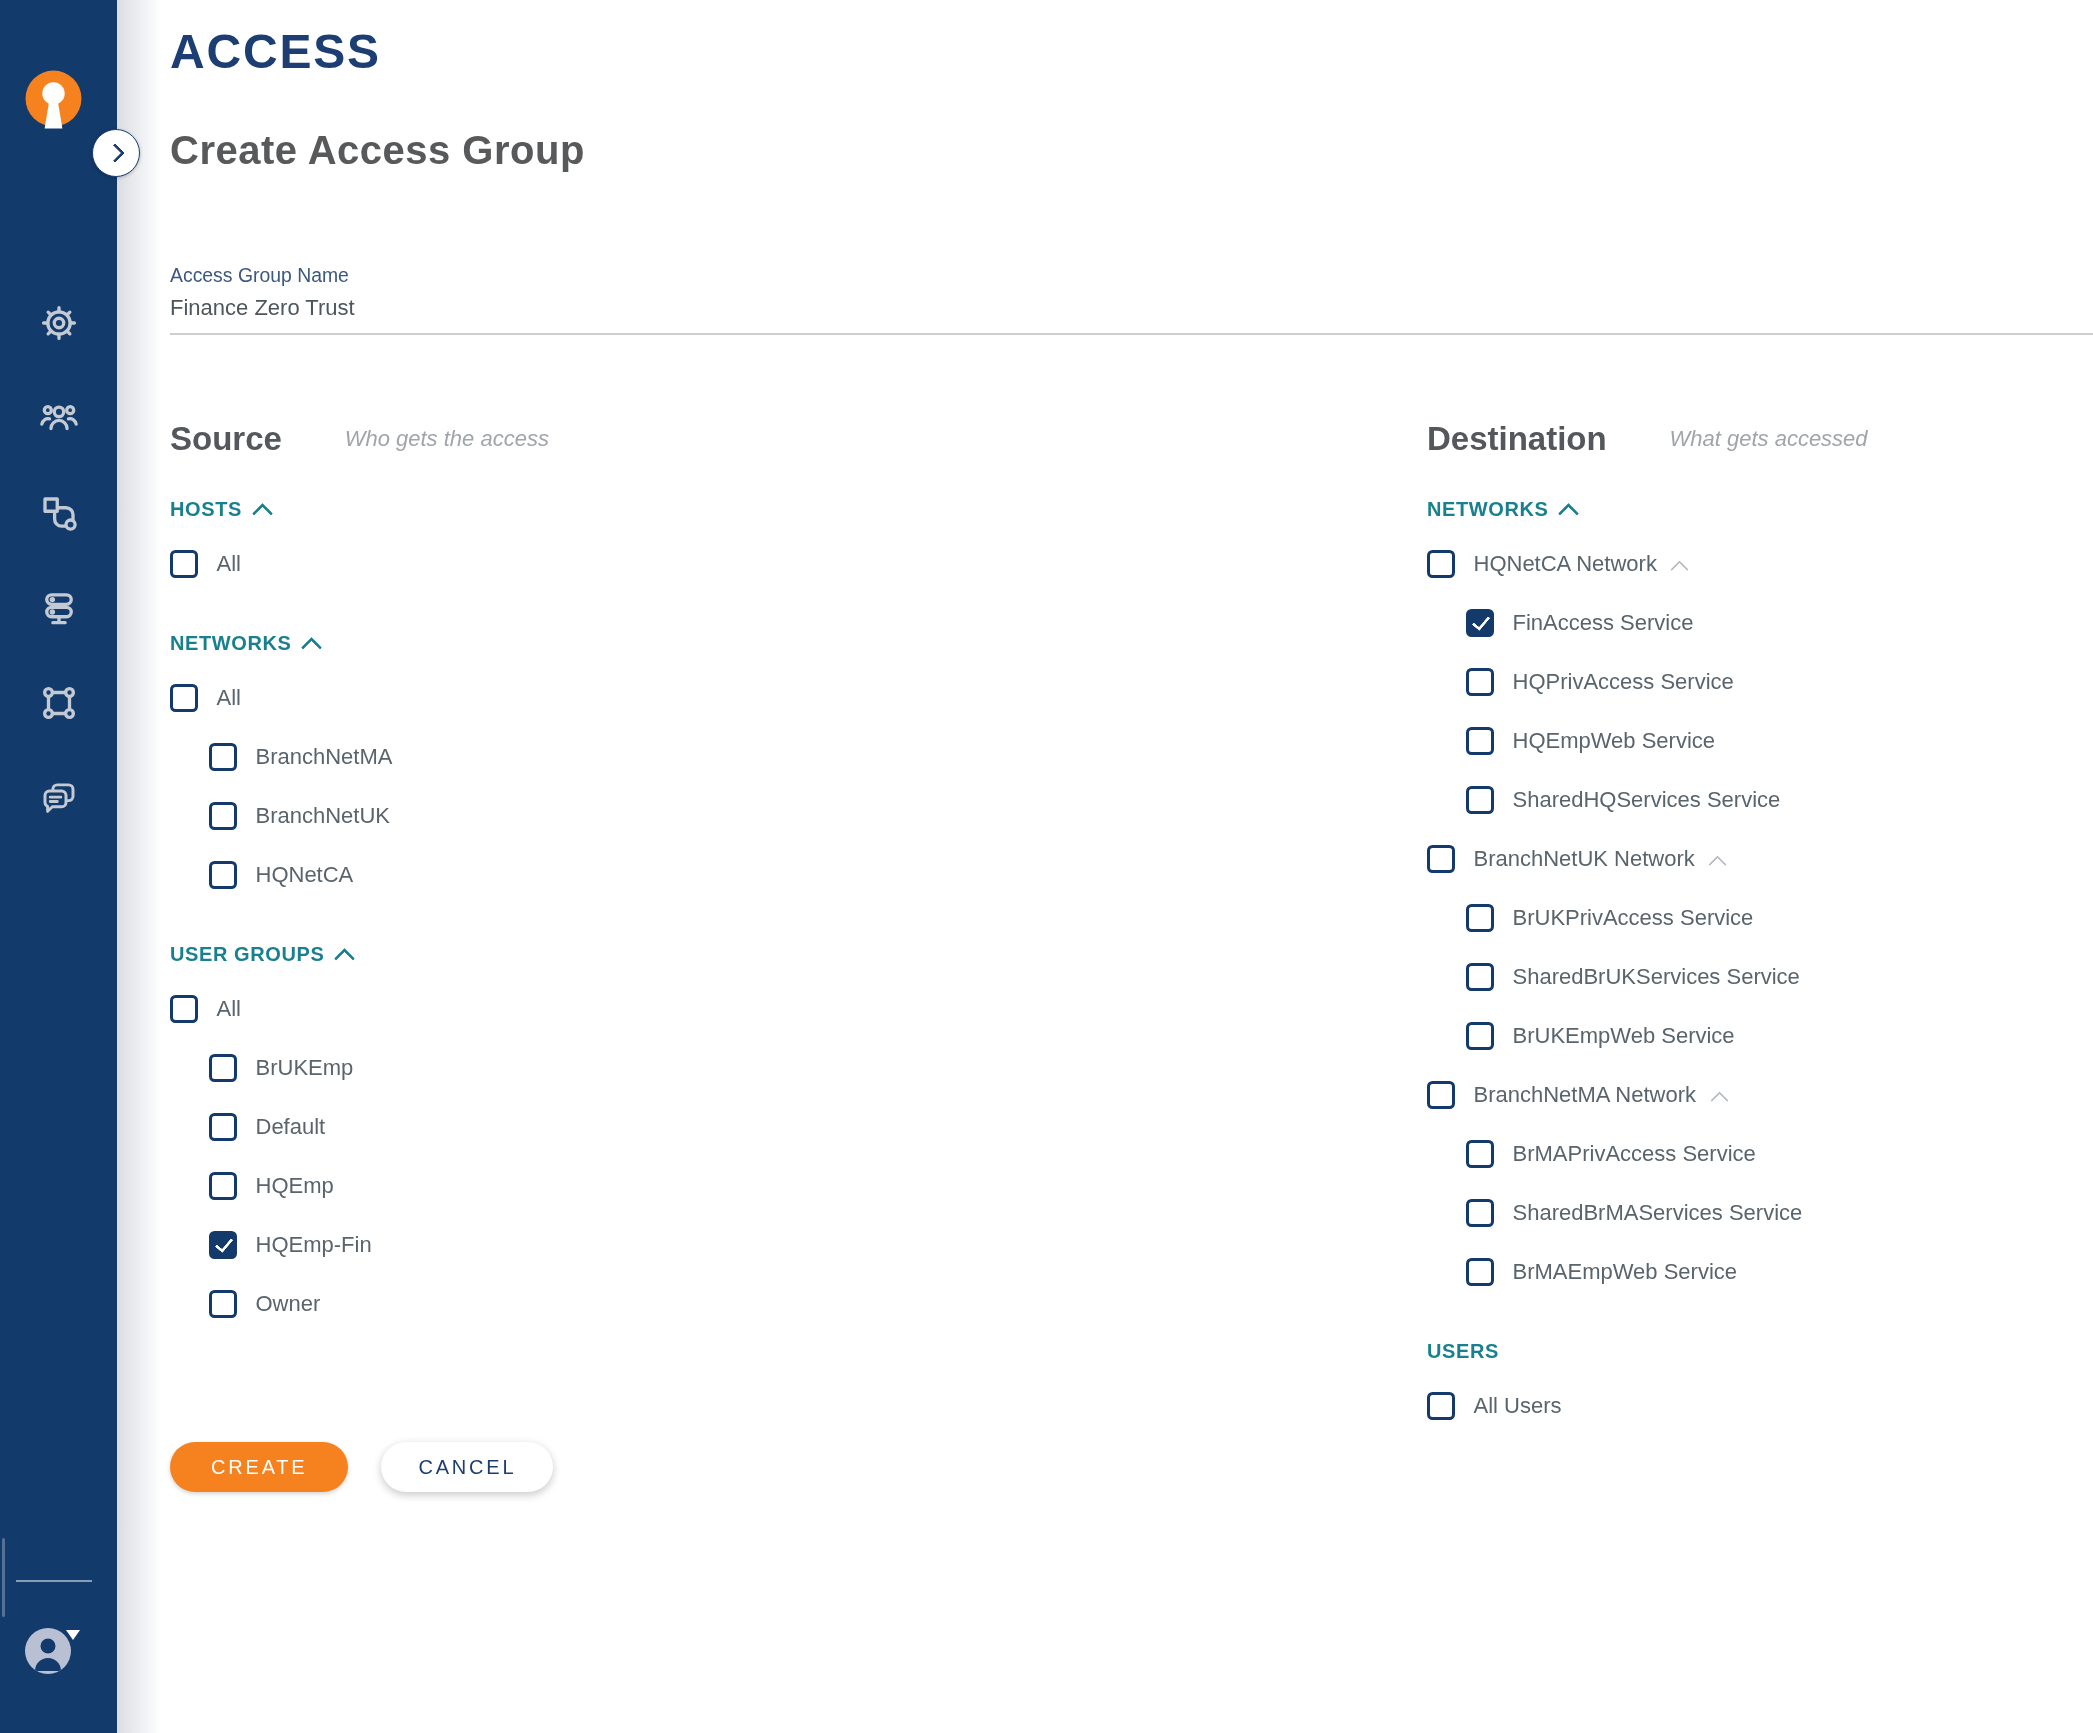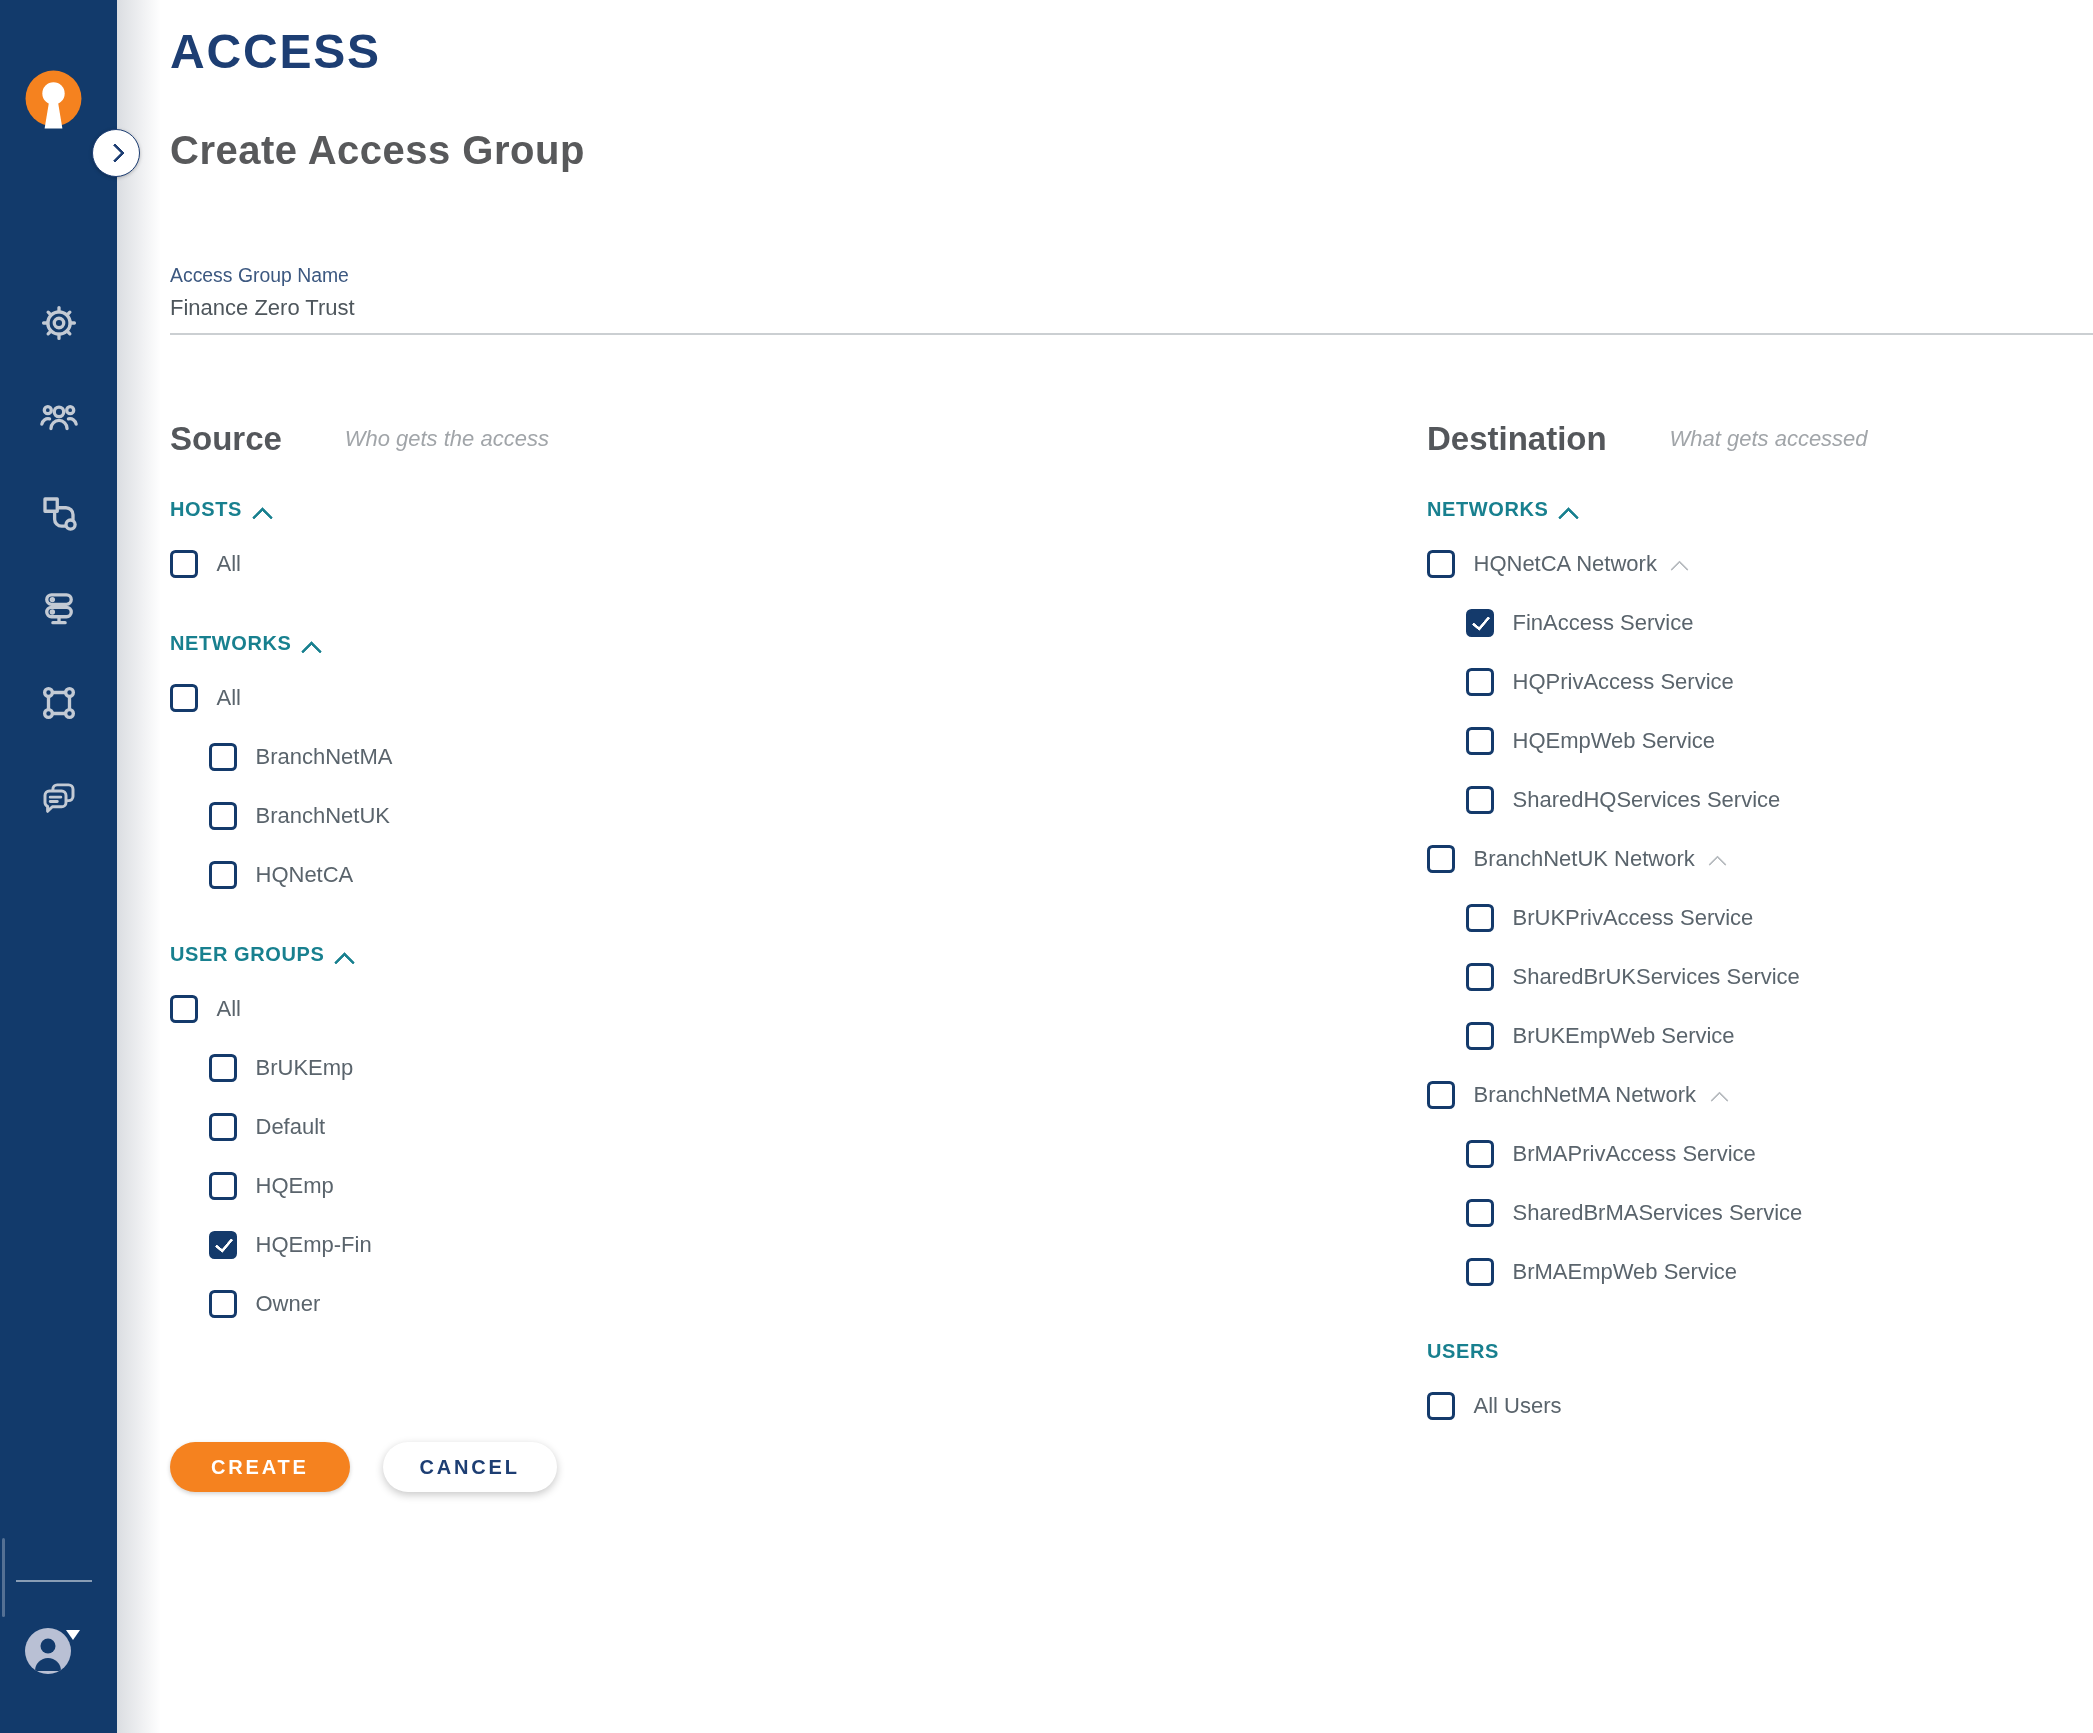--- a/index.html
+++ b/index.html
@@ -57,21 +57,21 @@
   .field .fvalue{font-size:22px;color:#4e565c;line-height:28px;margin-top:7.4px;cursor:text;}
   .field .u1{height:1.8px;background:#cbcfd2;margin-top:11px;}
   .field .u2{height:3.7px;background:#16395f;margin-top:14.8px;}
   .cols{display:flex;margin-top:83px;}
   .col-src{width:1257px;flex:none;}
   .col-dst{flex:1;}
   .col-title{display:flex;align-items:flex-end;line-height:41px;gap:48px;}
   .col-title .t{font-size:33px;font-weight:bold;color:#54575b;}
   .col-title .s{font-size:22px;font-style:italic;color:#a1a5a9;margin-left:14.8px;}
   .sec-hdr{
-    display:flex;align-items:flex-end;margin:39px 0 13px;
+    display:flex;align-items:center;margin:39px 0 13px;
     font-size:20px;font-weight:bold;color:#18808f;letter-spacing:0.6px;cursor:pointer;
   }
   .caret-up{
     display:inline-block;width:12px;height:12px;
     border-style:solid;border-color:#18808f;border-width:3.7px 3.7px 0 0;
     transform:rotate(-45deg);margin-left:13px;position:relative;top:3.7px;border-radius:0.9px;
   }
   .caret-up.gray{
     border-color:#b7bbbf;border-width:2.8px 2.8px 0 0;width:11px;height:11px;margin-left:16.6px;top:5.5px;
   }
@@ -83,21 +83,21 @@
   }
   .cb.checked{background:#143a6b;}
   .cb.checked::after{
     content:"";position:absolute;left:7.4px;top:0.9px;width:7.4px;height:14px;
     border:solid #ffffff;border-width:0 3.7px 3.7px 0;transform:rotate(40deg);border-radius:0.9px;
   }
   .row .lbl{margin-left:18.5px;font-size:22px;color:#5a646c;}
   .actions{display:flex;align-items:center;margin-top:109px;}
   .btn{
     height:50px;border-radius:25px;border:none;font-family:"Liberation Sans",sans-serif;
-    font-size:20px;font-weight:bold;letter-spacing:2.8px;line-height:50px;padding:0 41px;cursor:pointer;
+    font-size:20px;font-weight:normal;letter-spacing:2.8px;line-height:50px;padding:0 41px;cursor:pointer;
   }
   .btn-create{background:#f5821f;color:#ffffff;box-shadow:0 1.8px 4.6px rgba(0,0,0,0.18);}
   .btn-cancel{background:#ffffff;color:#1d3e73;box-shadow:0 2.8px 8.3px rgba(0,0,0,0.22);margin-left:33px;padding:0 37px;text-align:right;}
 </style>
 </head>
 <body>
 
 <aside class="sidebar">
   <div class="logo">
     <svg viewBox="0 0 24 24" width="61" height="61">

